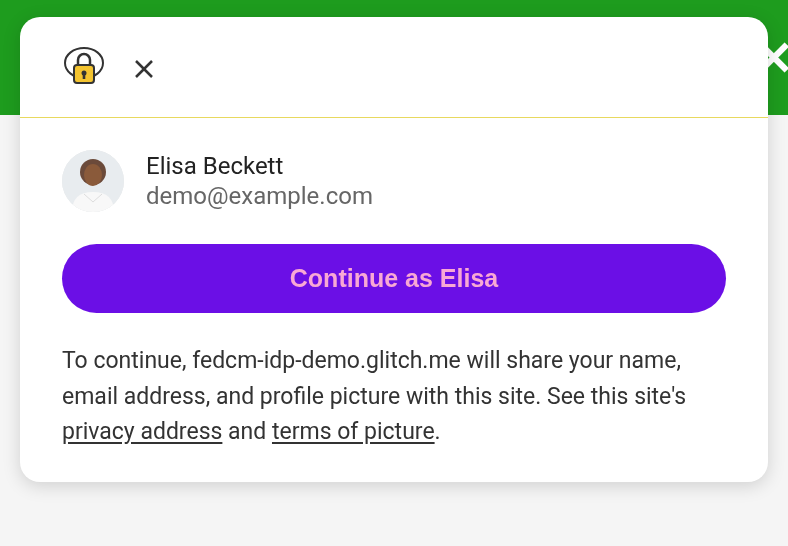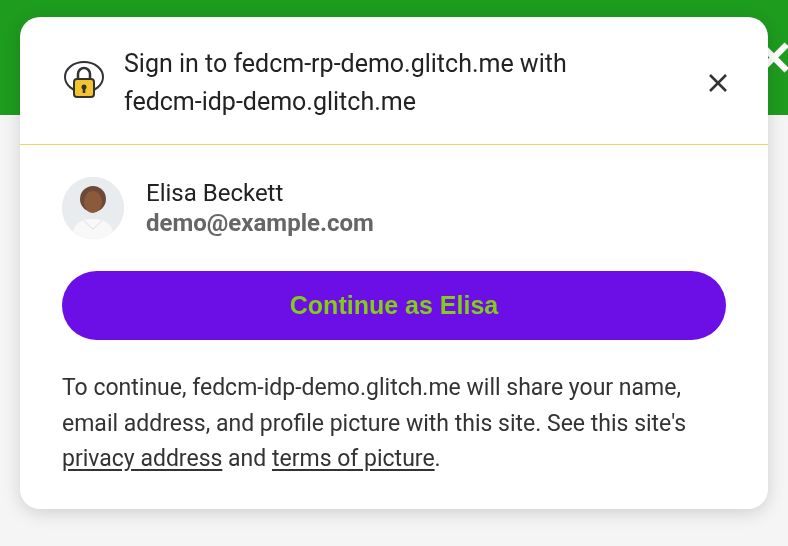--- a/index.html
+++ b/index.html
@@ -99,26 +99,26 @@
       gap: 2px;
     }
     .account-name {
       font-size: 24px;
       color: #222;
       font-weight: 400;
     }
     .account-email {
       font-size: 24px;
       color: #666;
-      font-weight: 700;
+      font-weight: 400;
     }
     .continue-btn {
       width: 100%;
       background: #6b0fe6;
-      color: #84cc16;
+      color: #f9a8d4;
       border: none;
       border-radius: 36px;
       padding: 20px 0;
       font-size: 25px;
       font-weight: 700;
       cursor: pointer;
       margin-bottom: 30px;
     }
     .disclosure {
       font-size: 23px;
@@ -143,24 +143,20 @@
   <div class="dialog-header">
     <div class="lock-icon-wrap">
       <svg width="40" height="44" viewBox="0 0 40 44">
         <ellipse cx="20" cy="16" rx="19" ry="15" fill="none" stroke="#333" stroke-width="2"></ellipse>
         <rect x="10" y="18" width="20" height="18" rx="3" fill="#f4c430" stroke="#333" stroke-width="2"></rect>
         <path d="M14 18 v-5 a6 6 0 0 1 12 0 v5" fill="none" stroke="#333" stroke-width="2.5"></path>
         <circle cx="20" cy="26" r="2.5" fill="#333"></circle>
         <rect x="18.7" y="27" width="2.6" height="5" fill="#333"></rect>
       </svg>
     </div>
-    <div class="dialog-title">
-      <span>Sign in to fedcm-rp-demo.glitch.me with</span><br>
-      <span>fedcm-idp-demo.glitch.me</span>
-    </div>
     <div class="close-btn">
       <svg width="22" height="22" viewBox="0 0 22 22">
         <line x1="3" y1="3" x2="19" y2="19" stroke="#333" stroke-width="2.5"></line>
         <line x1="19" y1="3" x2="3" y2="19" stroke="#333" stroke-width="2.5"></line>
       </svg>
     </div>
   </div>
 
   <div class="dialog-body">
     <div class="account-row">

